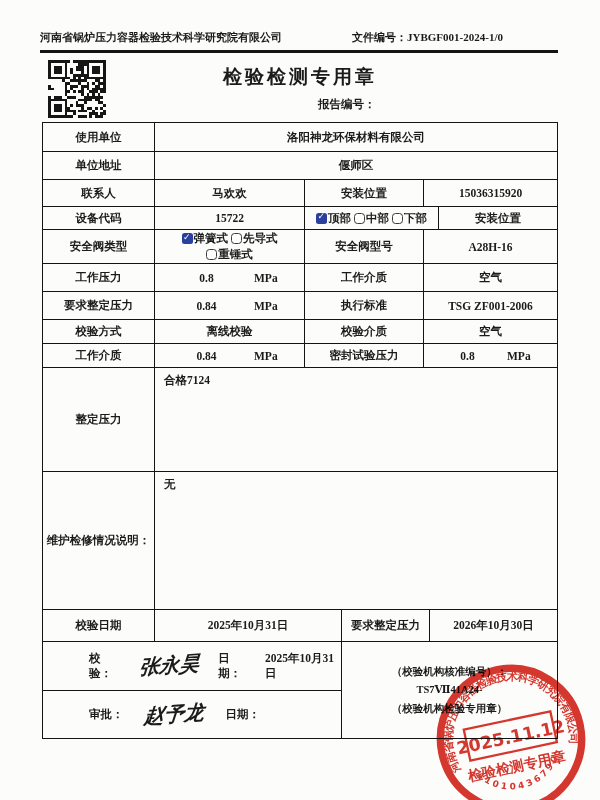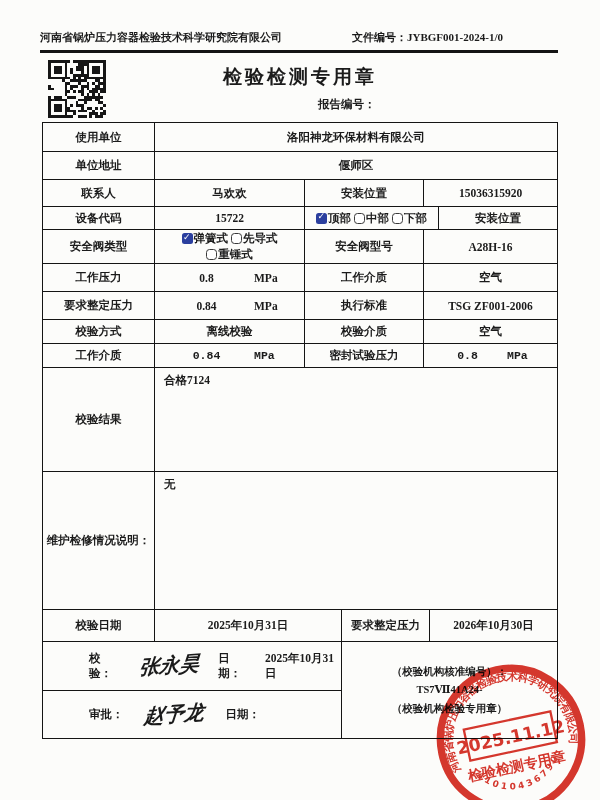--- a/index.html
+++ b/index.html
@@ -23,21 +23,21 @@
   .tbl{left:42px;top:122px;width:516px;border:1.8px solid #141414;box-sizing:border-box;background:transparent;}
   .row{display:flex;border-top:1.5px solid #141414;box-sizing:border-box;}
   .row:first-child{border-top:none;}
   .cell{border-left:1.5px solid #141414;box-sizing:border-box;display:flex;
         align-items:center;justify-content:center;text-align:center;
         font-weight:700;font-size:11.5px;padding:1px 3px;min-width:0;}
   .cell:first-child{border-left:none;}
   .w1{width:111px;flex:none;} .w2{width:150px;flex:none;} .w3{width:119px;flex:none;} .w4{flex:1;}
   .w2d{width:187px;flex:none;} .w3d{width:88px;flex:none;}
   .h28{height:28px;} .h27{height:27px;} .h23{height:23px;justify-content:center;} .h34{height:34px;}
-  .h24{height:24px;font-family:Liberation Mono, monospace;} .h104{height:104px;} .h138{height:138px;} .h32{height:32px;}
+  .h24{height:24px;} .h104{height:104px;} .h138{height:138px;} .h32{height:32px;}
   .topleft{align-items:flex-start;justify-content:flex-start;text-align:left;padding:5px 9px;}
   .pcell{padding:0 4px;} .pval{flex:1;text-align:center;} .punit{width:46px;text-align:left;font-weight:700;}
   .opts{display:flex;flex-wrap:wrap;align-items:center;justify-content:center;column-gap:3px;row-gap:1px;line-height:1.25;}
   .opt{display:inline-flex;align-items:center;gap:1px;}
   .cb{width:11px;height:11px;flex:none;position:relative;border-radius:2.5px;box-sizing:border-box;}
   .cb.checked{background:#2b3f9e;}
   .cb.checked::after{content:"\2713";color:#fff;font-size:9px;font-weight:700;
       position:absolute;left:1.5px;top:-1.5px;font-family:"DejaVu Sans",sans-serif;}
   .cb.unchecked{background:#fff;border:1.6px solid #3a3a3a;border-radius:3.5px;}
   
@@ -601,21 +601,21 @@
       <span class="punit">MPa</span>
     </div>
     <div class="cell w3">密封试验压力</div>
     <div class="cell w4 pcell">
       <span class="pval">0.8</span>
       <span class="punit">MPa</span>
     </div>
   </div>
 
   <div class="row h104">
-    <div class="cell w1">校验结果</div>
+    <div class="cell w1">整定压力</div>
     <div class="cell w4 topleft">合格7124</div>
   </div>
 
   <div class="row h138">
     <div class="cell w1">维护检修情况说明：</div>
     <div class="cell w4 topleft">无</div>
   </div>
 
   <div class="row h32">
     <div class="cell w1">校验日期</div>

